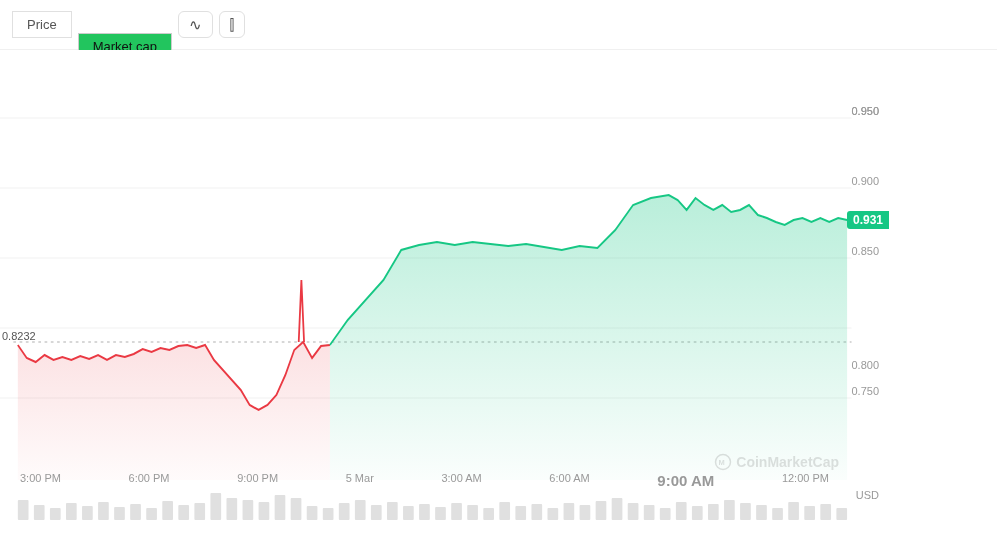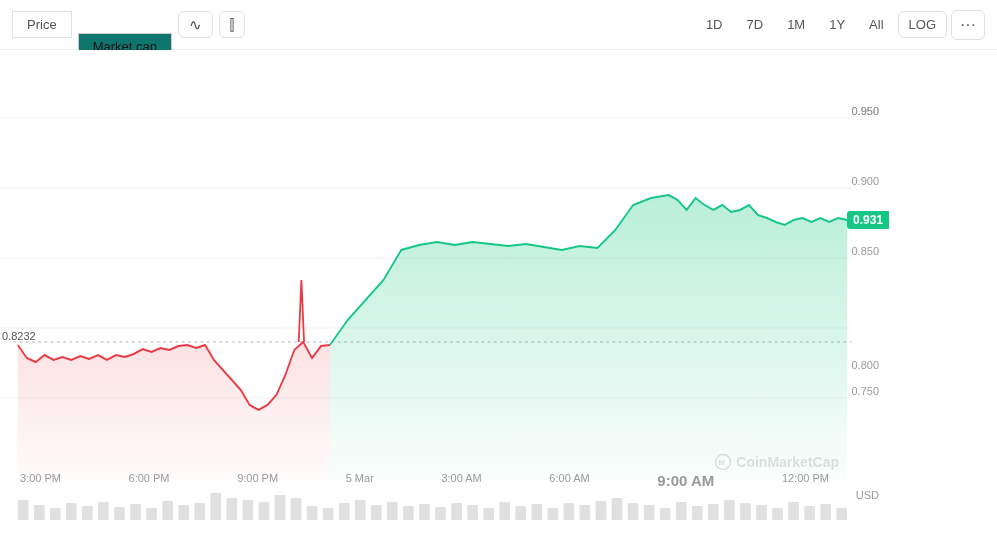--- a/index.html
+++ b/index.html
@@ -30,21 +30,21 @@
       border-radius: 0;
       border: 1px solid #e0e0e0;
       background: #fff;
       font-size: 13px;
       color: #555;
       cursor: pointer;
       font-weight: 500;
     }
 
     .tab-btn.active {
-      background: #0f766e;
+      background: #22c55e;
       color: #111;
       border-color: #ccc;
       margin-top: 44px;
     }
 
     .icon-btn {
       padding: 5px 10px;
       border-radius: 6px;
       border: 1px solid #e0e0e0;
       background: #fff;
@@ -145,29 +145,20 @@
 <div class="toolbar">
   <div class="left-controls">
     <button class="tab-btn">Price</button>
     <button class="tab-btn active">Market cap</button>
     <button class="icon-btn">
       <span>∿</span>
     </button>
     <button class="icon-btn">
       <span>⫿</span>
     </button>
-  </div>
-  <div class="right-controls">
-    <button class="range-btn">1D</button>
-    <button class="range-btn">7D</button>
-    <button class="range-btn">1M</button>
-    <button class="range-btn">1Y</button>
-    <button class="range-btn">All</button>
-    <button class="log-btn">LOG</button>
-    <button class="more-btn">···</button>
   </div>
 </div>
 
 <div class="chart-area">
   <svg class="chart-svg" viewBox="0 0 997 491" preserveAspectRatio="none">
     <defs>
       <linearGradient id="greenGrad" x1="0" y1="0" x2="0" y2="1">
         <stop offset="0%" stop-color="#16c784" stop-opacity="0.3"></stop>
         <stop offset="100%" stop-color="#16c784" stop-opacity="0.02"></stop>
       </linearGradient>

